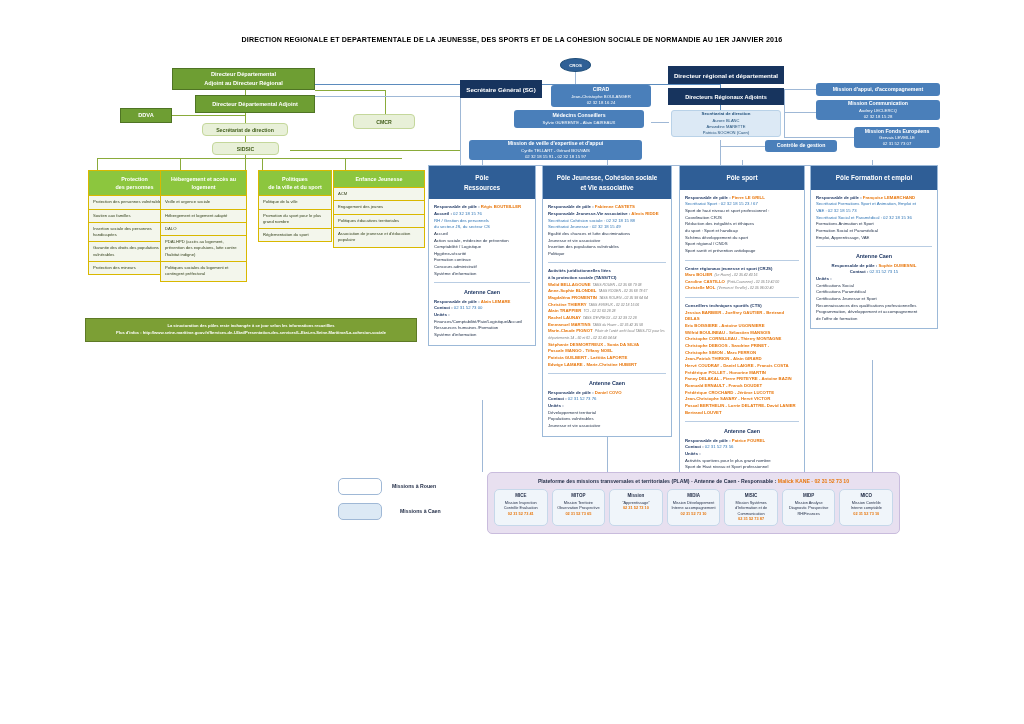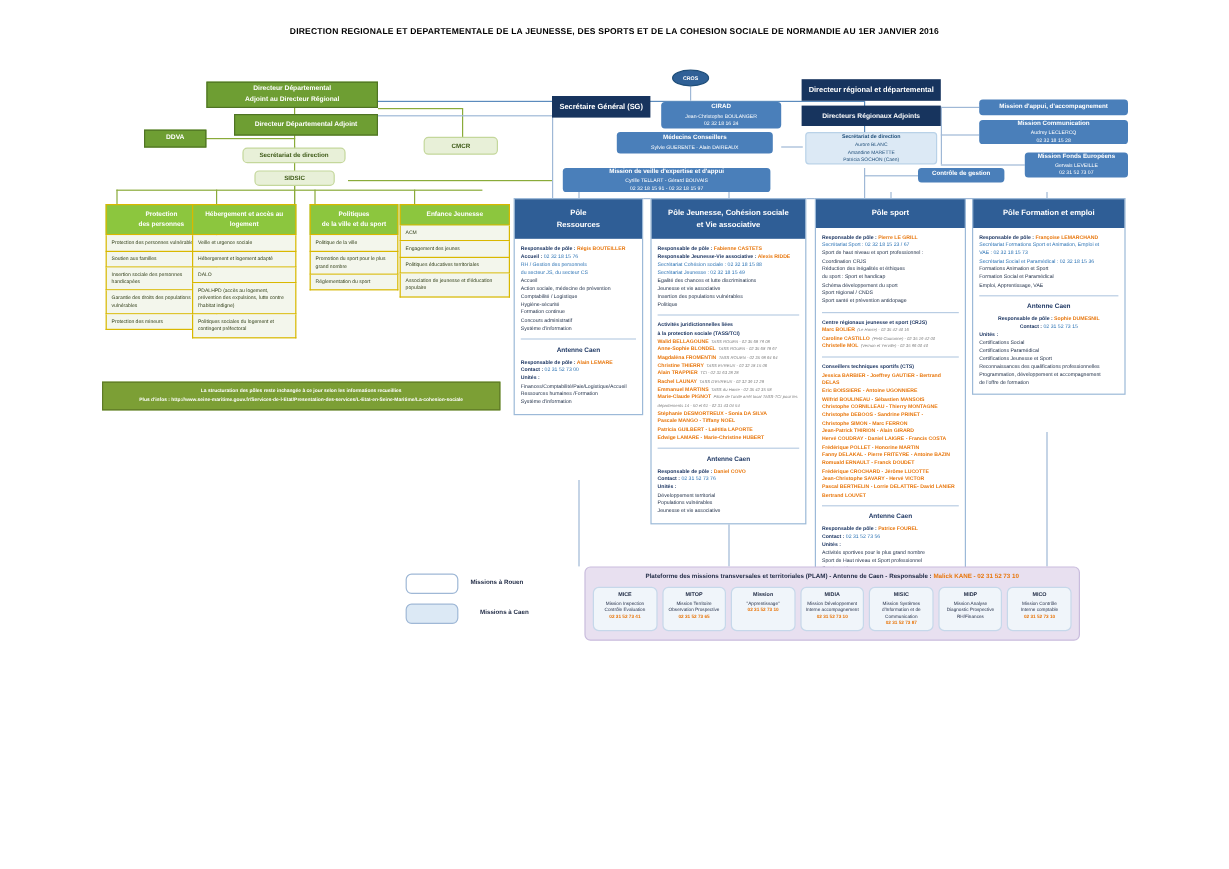--- a/index.html
+++ b/index.html
@@ -13,21 +13,21 @@
     position: relative;
     width: 1024px;
     height: 724px;
     background: #ffffff;
     overflow: hidden;
   }
 
   
   #doc-title {
     position: absolute;
-    left: 0; right: 0; top: 22px;
+    left: 0; right: 0; top: 36px;
     text-align: center;
     font-size: 7.1px;
     font-weight: bold;
     letter-spacing: 0.18px;
     color: #000000;
   }
 
   
   .ln { position: absolute; background: #9fb8d6; }
   .ln-g { position: absolute; background: #8aab3a; }

